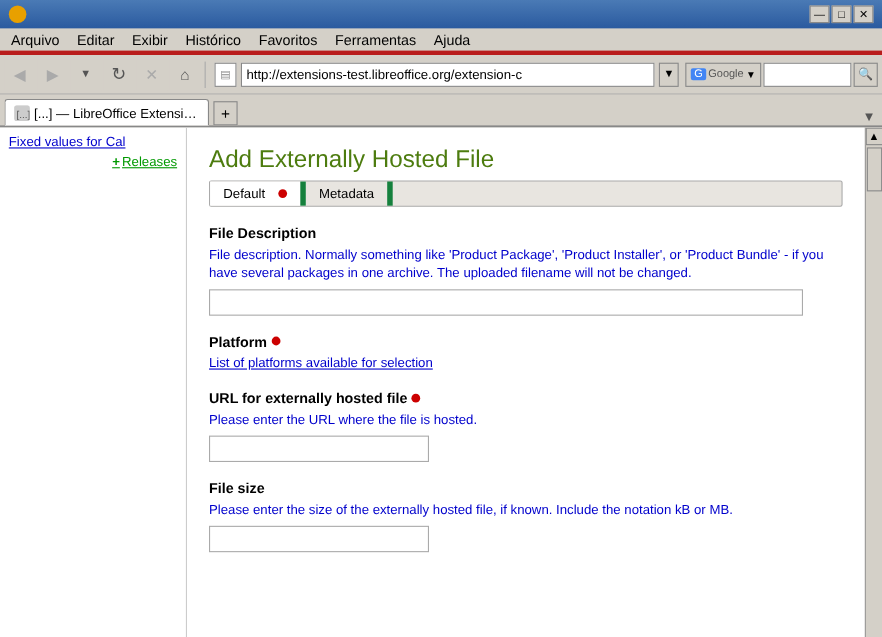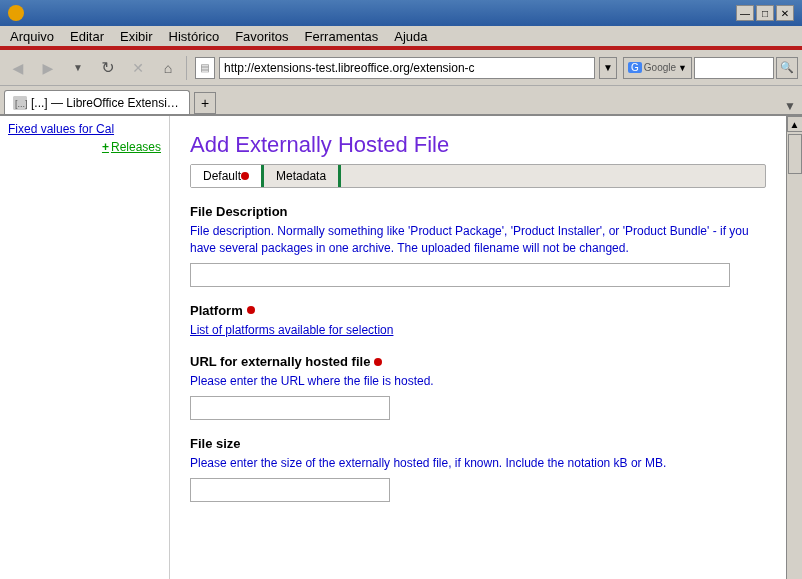--- a/index.html
+++ b/index.html
@@ -167,42 +167,42 @@
       border: 1px solid #888; display: flex; align-items: center; justify-content: center;
       cursor: pointer; font-size: 10px;
     }
     .scrollbar-thumb {
       width: 14px; height: 40px; background: #d4d0c8;
       border: 1px solid #888; margin: 2px auto; cursor: pointer;
     }
 
     
     .page-title {
-      font-size: 22px; font-weight: normal; color: #6d28d9;
+      font-size: 22px; font-weight: normal; color: #4d7c0f;
       margin-bottom: 6px;
     }
     .page-subtitle {
       font-size: 12px; color: #0000cc;
       margin-bottom: 12px;
     }
     .page-subtitle a { color: #0000cc; text-decoration: underline; }
 
     .form-tabs {
       display: flex;
       border: 1px solid #aaa;
       background: #e8e5e0;
       margin-bottom: 16px;
       border-radius: 2px;
     }
     .form-tab {
       padding: 4px 12px;
       font-size: 12px;
       cursor: pointer;
-      border-right: 3px solid #15803d;
-      display: flex; align-items: center; gap: 0;
+      border-right: 5px solid #15803d;
+      display: flex; align-items: center; gap: 12px;
     }
     .form-tab.active { background: white; }
     .tab-required { width: 8px; height: 8px; background: #cc0000; border-radius: 50%; display: inline-block; }
 
     .field-group { margin-bottom: 16px; }
     .field-label {
       font-size: 13px; font-weight: bold; color: #000;
       margin-bottom: 4px;
       display: flex; align-items: center; gap: 4px;
     }

